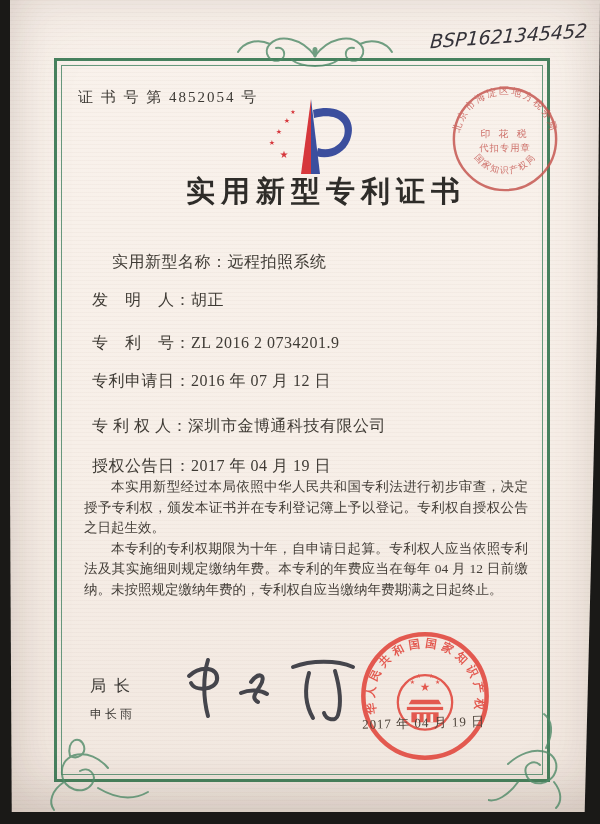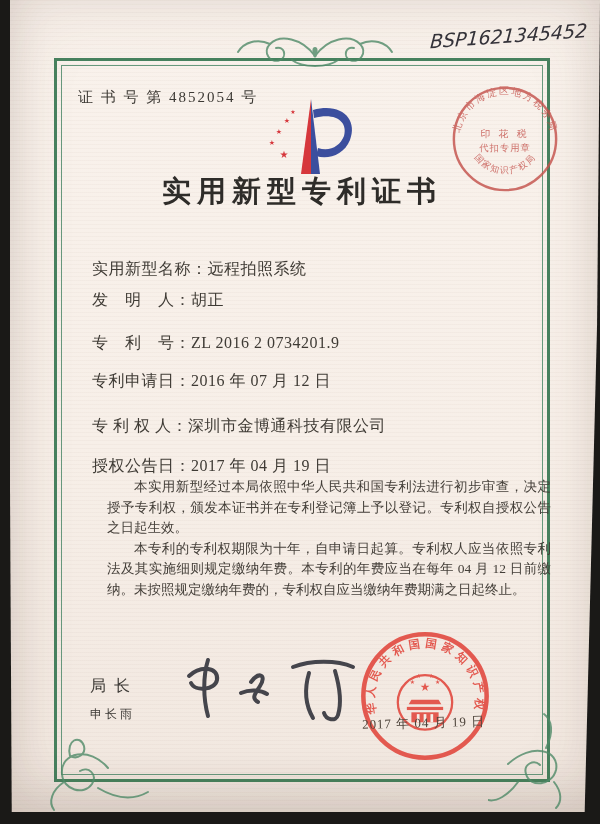--- a/index.html
+++ b/index.html
@@ -13,26 +13,26 @@
   #paper:after{content:"";position:absolute;inset:0;pointer-events:none;
          box-shadow:inset 0 0 70px rgba(90,60,40,0.12), inset 0 -20px 40px rgba(60,40,30,0.10);}
   .border-outer{position:absolute;left:44px;top:58px;width:496px;height:724px;
          border:3px solid #47825f;box-sizing:border-box;}
   .border-inner{position:absolute;inset:4px;border:1px solid #67997d;}
   .abs{position:absolute;}
   .certno{left:68px;top:88px;font-size:15px;letter-spacing:2px;color:#3d3a35;}
   .handwritten{left:420px;top:24px;width:175px;font-family:"DejaVu Sans",sans-serif;
          font-style:italic;font-size:19px;color:#34333a;transform:rotate(-4deg) skewX(-8deg);
          letter-spacing:0px;white-space:nowrap;}
-  .title{left:44px;top:172px;width:496px;text-align:center;font-size:29px;font-weight:bold;
+  .title{left:44px;top:172px;width:544px;text-align:center;font-size:29px;font-weight:bold;
          letter-spacing:6px;color:#2e2c29;}
   .field{left:82px;font-size:16px;color:#3f3b35;letter-spacing:0.5px;white-space:nowrap;}
   .field .lab{letter-spacing:0.5px;}
   .body-text{left:74px;top:477px;width:444px;font-size:13.5px;line-height:20.5px;
-         color:#433e38;text-align:justify;margin-left:23px;}
+         color:#433e38;text-align:justify;}
   .body-text p{margin:0;text-indent:2em;}
   .signoff-title{left:80px;top:676px;font-size:16px;letter-spacing:8px;color:#3c3935;}
   .signoff-name{left:80px;top:706px;font-size:12px;letter-spacing:3px;color:#3c3935;}
   .seal-date{left:352px;top:714px;width:140px;font-size:13px;letter-spacing:1px;
          color:#50463d;transform:rotate(-1.5deg);white-space:nowrap;z-index:6;}
   .footer-page{left:44px;top:754px;width:496px;text-align:center;font-size:12px;
          color:#494440;letter-spacing:1px;}
   svg{display:block;}
   .stamp{opacity:0.82;}
 </style>
@@ -103,21 +103,21 @@
       </text>
       <text x="60" y="58" font-size="10" letter-spacing="3" fill="#c4524c" text-anchor="middle">印 花 税</text>
       <text x="60" y="72" font-size="9.5" letter-spacing="1" fill="#c4524c" text-anchor="middle">代扣专用章</text>
       <text font-size="9" fill="#c4524c" letter-spacing="1.5" text-anchor="middle">
         <textPath href="#taxArcBottom" startOffset="50%">国家知识产权局</textPath>
       </text>
     </svg>
 
     <div class="abs title">实用新型专利证书</div>
 
-    <div class="abs field" style="top:259px;">
+    <div class="abs field" style="top:252px;margin-left:20px;">
       <span class="lab">实用新型名称：</span><span>远程拍照系统</span>
     </div>
     <div class="abs field" style="top:290px;">
       <span class="lab">发　明　人：</span><span>胡正</span>
     </div>
     <div class="abs field" style="top:333px;">
       <span class="lab">专　利　号：</span><span>ZL 2016 2 0734201.9</span>
     </div>
     <div class="abs field" style="top:371px;">
       <span class="lab">专利申请日：</span><span>2016 年 07 月 12 日</span>

